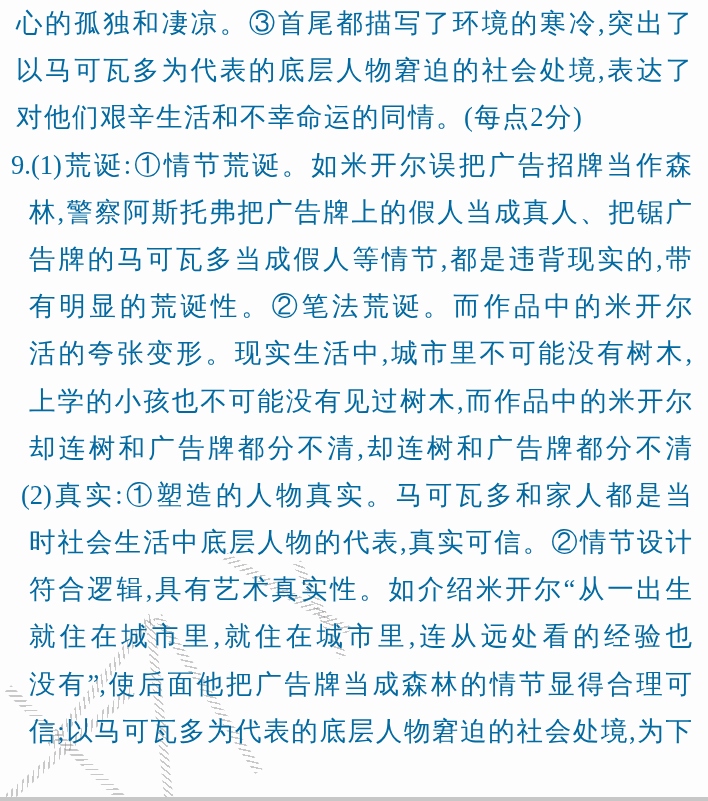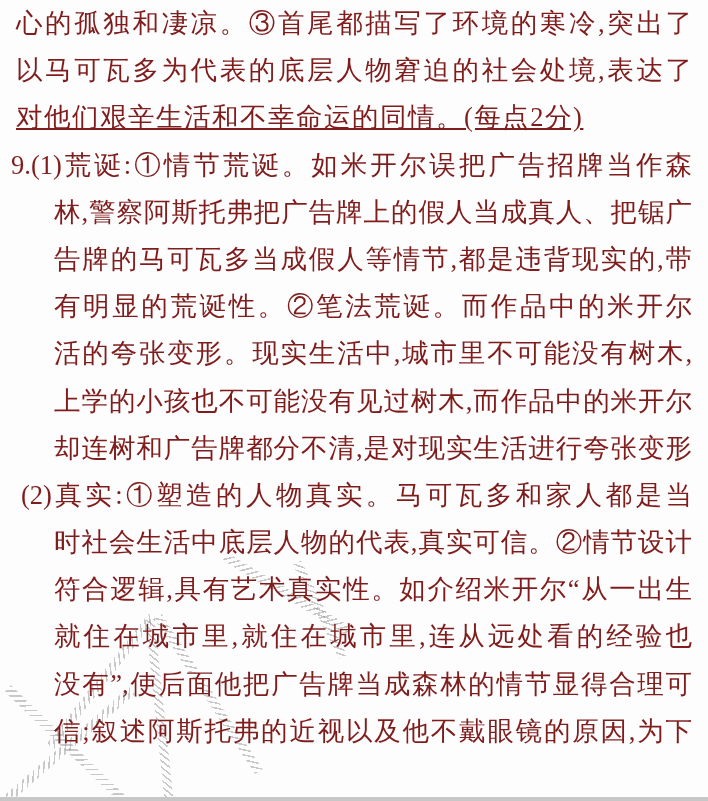--- a/index.html
+++ b/index.html
@@ -15,30 +15,30 @@
     background:repeating-linear-gradient(135deg, rgba(125,125,125,.55) 0 1.5px, transparent 1.5px 5px);
   }
   .wm1{left:225px;top:552px;width:145px;transform:rotate(31deg);}
   .wm2{left:297px;top:558px;width:105px;transform:rotate(64deg);}
   .wm3{left:152px;top:612px;width:165px;transform:rotate(128deg);}
   .wm4{left:150px;top:615px;width:190px;transform:rotate(84deg);}
   .wm5{left:158px;top:612px;width:185px;transform:rotate(57deg);}
   .wm6{left:8px;top:684px;width:165px;transform:rotate(44deg);}
   .wm7{left:132px;top:686px;width:180px;transform:rotate(139deg);}
   
-  .text{position:absolute;inset:0;z-index:1;color:#7f1d1d;}
+  .text{position:absolute;inset:0;z-index:1;color:#0369a1;}
   .line{
     height:47.2px;line-height:47.2px;font-size:26.5px;
     padding-right:16px;overflow:hidden;
     text-align:justify;text-align-last:justify;text-justify:inter-character;
   }
-  .line.left{text-align:center;text-align-last:left;letter-spacing:1.5px;text-decoration:underline;}
+  .line.left{text-align:center;text-align-last:left;letter-spacing:1.5px;}
   .ind-a{padding-left:16px;}
   .ind-num{padding-left:11px;}
-  .ind-b{padding-left:29px;margin-left:25px;}
+  .ind-b{padding-left:29px;}
   .ind-c{padding-left:21px;}
   
   .bottom-edge{position:absolute;left:0;right:0;bottom:0;height:4px;background:#c7c7c7;z-index:2;}
 </style>
 </head>
 <body>
 
 <div class="watermark">
   <i class="wm wm1"></i>
   <i class="wm wm2"></i>
@@ -52,22 +52,22 @@
 <div class="text">
   <div class="line ind-a">心的孤独和凄凉。③首尾都描写了环境的寒冷,突出了</div>
   <div class="line ind-a">以马可瓦多为代表的底层人物窘迫的社会处境,表达了</div>
   <div class="line ind-a left">对他们艰辛生活和不幸命运的同情。(每点2分)</div>
   <div class="line ind-num">9.(1)荒诞:①情节荒诞。如米开尔误把广告招牌当作森</div>
   <div class="line ind-b">林,警察阿斯托弗把广告牌上的假人当成真人、把锯广</div>
   <div class="line ind-b">告牌的马可瓦多当成假人等情节,都是违背现实的,带</div>
   <div class="line ind-b">有明显的荒诞性。②笔法荒诞。而作品中的米开尔</div>
   <div class="line ind-b">活的夸张变形。现实生活中,城市里不可能没有树木,</div>
   <div class="line ind-b">上学的小孩也不可能没有见过树木,而作品中的米开尔</div>
-  <div class="line ind-b">却连树和广告牌都分不清,是对现实生活进行夸张变形</div>
+  <div class="line ind-b">却连树和广告牌都分不清,却连树和广告牌都分不清</div>
   <div class="line ind-c">(2)真实:①塑造的人物真实。马可瓦多和家人都是当</div>
   <div class="line ind-b">时社会生活中底层人物的代表,真实可信。②情节设计</div>
   <div class="line ind-b">符合逻辑,具有艺术真实性。如介绍米开尔“从一出生</div>
   <div class="line ind-b">就住在城市里,就住在城市里,连从远处看的经验也</div>
   <div class="line ind-b">没有”,使后面他把广告牌当成森林的情节显得合理可</div>
-  <div class="line ind-b">信;叙述阿斯托弗的近视以及他不戴眼镜的原因,为下</div>
+  <div class="line ind-b">信;以马可瓦多为代表的底层人物窘迫的社会处境,为下</div>
 </div>
 
 <div class="bottom-edge"></div>
 
 </body></html>

